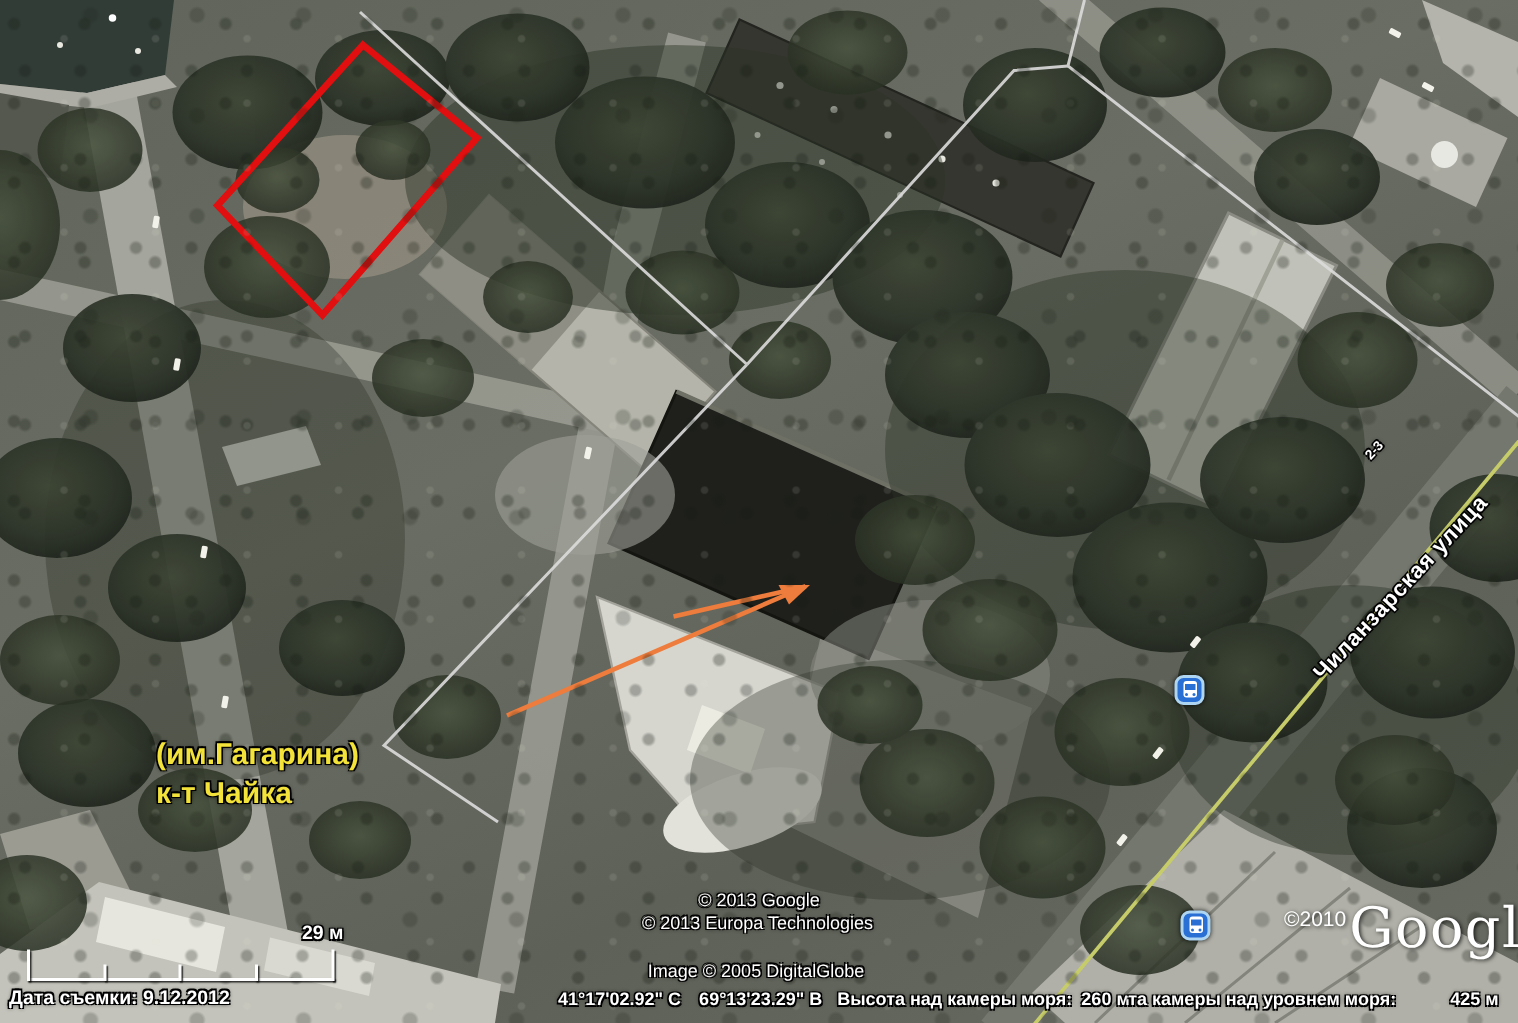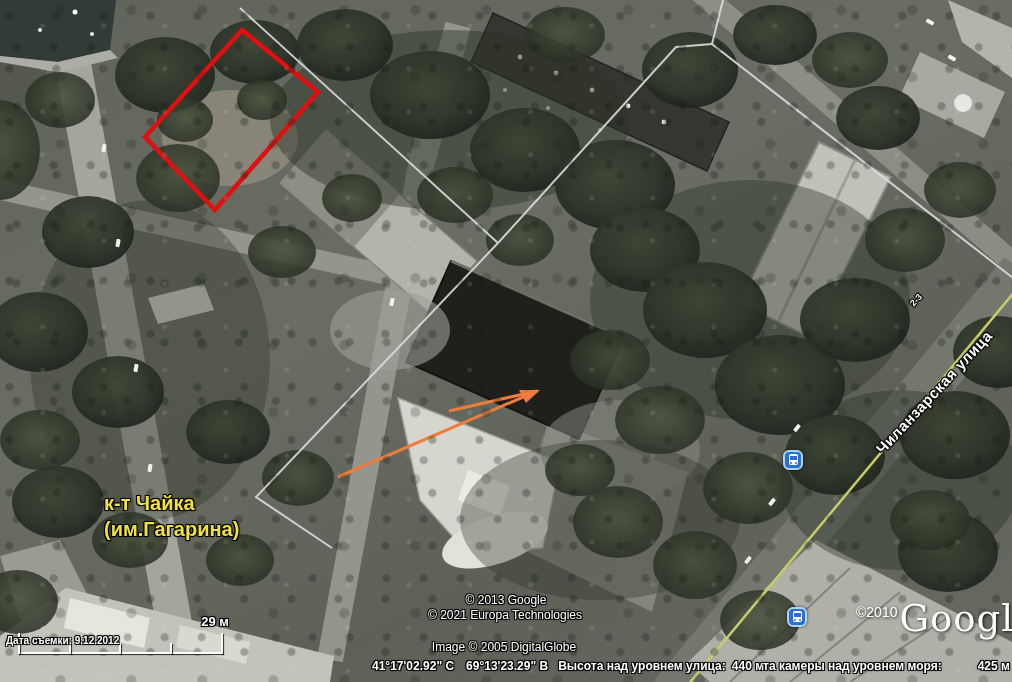--- a/index.html
+++ b/index.html
@@ -31,21 +31,21 @@
   .google-logo{position:absolute;left:856px;top:597px;color:#fff;white-space:nowrap;
     text-shadow:1px 1px 3px rgba(0,0,0,.8);}
   .google-logo .yr{font-size:14px;vertical-align:14px;margin-right:2px;text-align:right;}
   .google-logo .g{font-family:"DejaVu Serif",serif;font-size:37px;letter-spacing:1px;}
   .scalebar{position:absolute;left:18px;top:612px;width:205px;height:42px;}
   .sb-line{position:absolute;left:0;right:0;bottom:0;height:2px;background:#fff;box-shadow:1px 1px 1px rgba(0,0,0,.8);}
   .sb-tick{position:absolute;bottom:0;width:2px;background:#fff;box-shadow:1px 1px 1px rgba(0,0,0,.8);}
   .sb-t0{left:0;height:21px;} .sb-t1{left:51px;height:11px;} .sb-t2{left:101px;height:11px;}
   .sb-t3{left:152px;height:11px;} .sb-t4{left:203px;height:21px;}
   .sb-label{position:absolute;right:-6px;top:2px;color:#fff;font-size:13px;font-weight:bold;}
-  .status-date{position:absolute;left:6px;top:635px;color:#fff;font-size:10px;font-weight:bold;white-space:nowrap;}
+  .status-date{position:absolute;left:6px;top:657px;color:#fff;font-size:13px;font-weight:bold;white-space:nowrap;}
   .status-coords{position:absolute;left:372px;top:659px;color:#fff;font-size:12px;font-weight:bold;white-space:nowrap;display:flex;align-items:baseline;}
   .status-coords .lat{margin-right:12px;} .status-coords .lon{margin-right:10px;}
   .status-coords .el{margin-right:6px;} .status-coords .ev{margin-right:-1px;}
   .status-coords .cl{margin-right:36px;}
   .bus-icon{position:absolute;width:20px;height:20px;background:#2a6fd4;border:2px solid #aed6f2;
     border-radius:6px;box-shadow:0 0 3px rgba(0,0,0,.7);}
   .bus-body{width:9px;height:11px;background:#fff;border-radius:2px;margin:2px auto 0;position:relative;}
   .bus-body::before{content:"";position:absolute;top:2px;left:1px;right:1px;height:4px;background:#2a6fd4;}
   .bus-body::after{content:"";position:absolute;bottom:1px;left:1px;width:2px;height:2px;border-radius:50%;
     background:#2a6fd4;box-shadow:5px 0 0 #2a6fd4;}
@@ -222,47 +222,47 @@
   <div class="noise"></div>
 
   <div class="bus-icon" style="left:783px;top:450px">
     <div class="bus-body"></div>
   </div>
   <div class="bus-icon" style="left:787px;top:607px">
     <div class="bus-body"></div>
   </div>
 
   <div class="place-label halo">
+    <div>(им.Гагарина)</div>
     <div>к-т Чайка</div>
-    <div>(им.Гагарина)</div>
   </div>
   <div class="street-label halo">Чиланзарская улица</div>
   <div class="house-label halo">2-3</div>
 
   <div class="copyright cr1 halo">© 2013 Google</div>
-  <div class="copyright cr2 halo">© 2021 Europa Technologies</div>
+  <div class="copyright cr2 halo">© 2013 Europa Technologies</div>
   <div class="copyright cr3 halo">Image © 2005 DigitalGlobe</div>
 
   <div class="google-logo">
     <span class="yr">©2010</span><span class="g">Google</span>
   </div>
 
   <div class="scalebar">
     <span class="sb-label halo">29 м</span>
     <div class="sb-line"></div>
     <div class="sb-tick sb-t0"></div>
     <div class="sb-tick sb-t1"></div>
     <div class="sb-tick sb-t2"></div>
     <div class="sb-tick sb-t3"></div>
     <div class="sb-tick sb-t4"></div>
   </div>
 
   <div class="status-date halo">Дата съемки: 9.12.2012</div>
   <div class="status-coords">
     <span class="lat halo">41°17'02.92" С</span>
     <span class="lon halo">69°13'23.29" В</span>
-    <span class="el halo">Высота над уровнем улица:</span>
-    <span class="ev halo">440 м</span>
+    <span class="el halo">Высота над камеры моря:</span>
+    <span class="ev halo">260 м</span>
     <span class="cl halo">та камеры над уровнем моря:</span>
     <span class="cv halo">425 м</span>
   </div>
 
 </div>
 
 </body></html>

